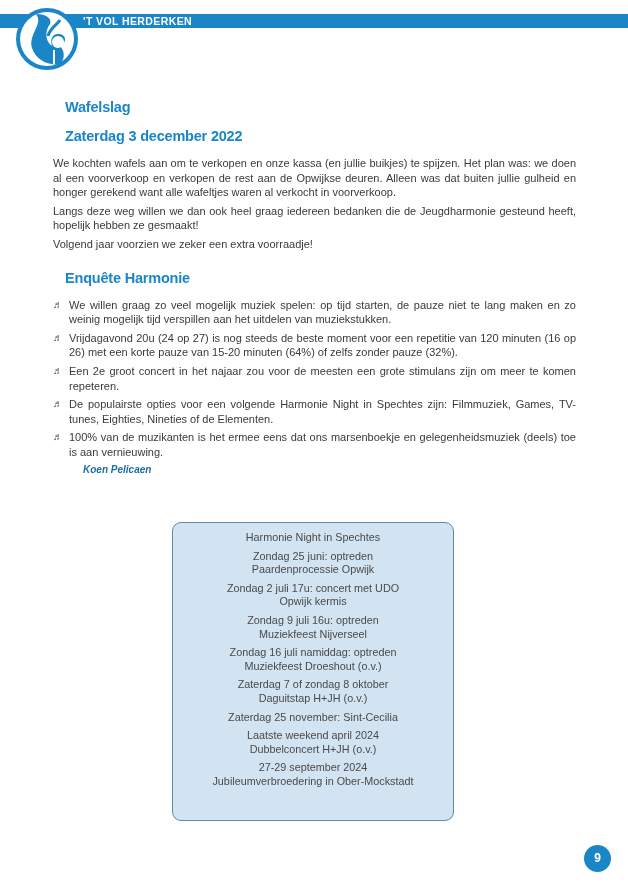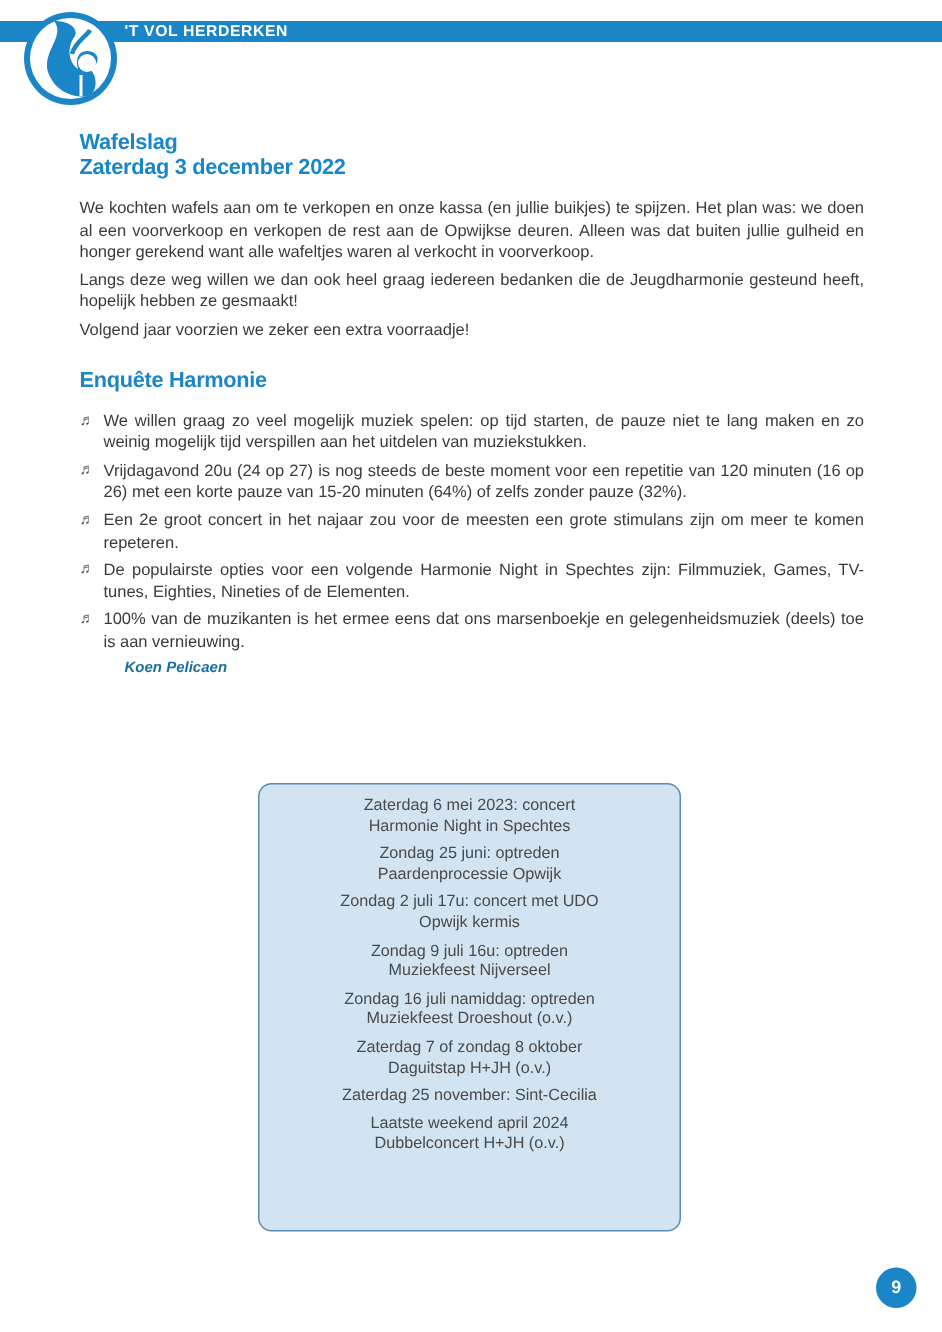--- a/index.html
+++ b/index.html
@@ -3,21 +3,21 @@
 <meta charset="utf-8">
 <style>
   html, body { margin: 0; padding: 0; background: #ffffff; }
   body { width: 628px; height: 888px; position: relative; overflow: hidden;
          font-family: "Liberation Sans", sans-serif; color: #3a3a3a; }
   .header-bar { position: absolute; left: 0; top: 14px; width: 628px; height: 14px; background: #1a86c7; }
   .header-title { position: absolute; left: 83px; top: 15px; font-size: 10.5px; font-weight: bold;
                   color: #ffffff; letter-spacing: 0.4px; line-height: 12px; text-align: right; }
   .logo { position: absolute; left: 14px; top: 6px; width: 66px; height: 66px; }
   .content { position: absolute; left: 53px; top: 87px; width: 523px; }
-  h2 { margin: 0; font-size: 14.5px; line-height: 17px; color: #1a86c7; font-weight: bold;
+  h2 { margin: 12px; font-size: 14.5px; line-height: 17px; color: #1a86c7; font-weight: bold;
        font-family: "Liberation Sans", sans-serif; letter-spacing: -0.2px; }
   p { margin: 0 0 4px 0; font-size: 11px; line-height: 14.6px; text-align: justify; color: #3a3a3a; }
   .sect1 h2 + h2 { margin-bottom: 11px; }
   .author { font-size: 10px; font-style: italic; font-weight: bold; color: #1b6ea0; margin: 4px 0 0 30px; }
   .sect2 { margin-top: 18px; }
   .sect2 h2 { margin-bottom: 11px; }
   ul { list-style: none; margin: 0; padding: 0; }
   li { position: relative; padding-left: 16px; margin-bottom: 4px; font-size: 11px; line-height: 14.6px;
        text-align: justify; color: #3a3a3a; }
   .note-icon { position: absolute; left: 0; top: 0; font-size: 10px; color: #555; }
@@ -61,21 +61,20 @@
       <li><span class="note-icon">♬</span><span>Een 2e groot concert in het najaar zou voor de meesten een grote stimulans zijn om meer te komen repeteren.</span></li>
       <li><span class="note-icon">♬</span><span>De populairste opties voor een volgende Harmonie Night in Spechtes zijn: Filmmuziek, Games, TV-tunes, Eighties, Nineties of de Elementen.</span></li>
       <li><span class="note-icon">♬</span><span>100% van de muzikanten is het ermee eens dat ons marsenboekje en gelegenheidsmuziek (deels) toe is aan vernieuwing.</span></li>
     </ul>
     <div class="author">Koen Pelicaen</div>
   </div>
 </div>
 
 <div class="event-box">
   <div class="event">
-      <div>Zaterdag 6 mei 2023: concert</div>
       <div>Harmonie Night in Spechtes</div>
     </div>
   <div class="event">
       <div>Zondag 25 juni: optreden</div>
       <div>Paardenprocessie Opwijk</div>
     </div>
   <div class="event">
       <div>Zondag 2 juli 17u: concert met UDO</div>
       <div>Opwijk kermis</div>
     </div>
@@ -91,15 +90,19 @@
       <div>Zaterdag 7 of zondag 8 oktober</div>
       <div>Daguitstap H+JH (o.v.)</div>
     </div>
   <div class="event">
       <div>Zaterdag 25 november: Sint-Cecilia</div>
     </div>
   <div class="event">
       <div>Laatste weekend april 2024</div>
       <div>Dubbelconcert H+JH (o.v.)</div>
     </div>
+  <div class="event">
+      <div>27-29 september 2024</div>
+      <div>Jubileumverbroedering in Ober-Mockstadt</div>
+    </div>
 </div>
 
 <div class="page-num">9</div>
 
 </body></html>

